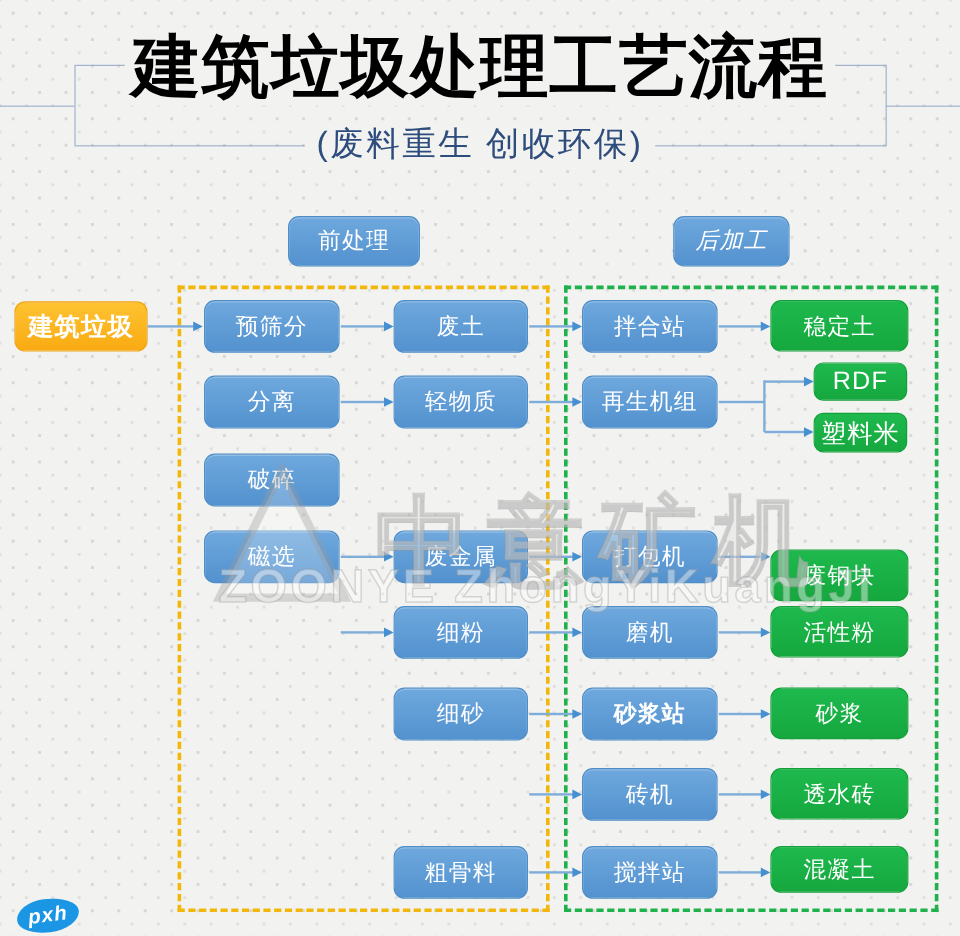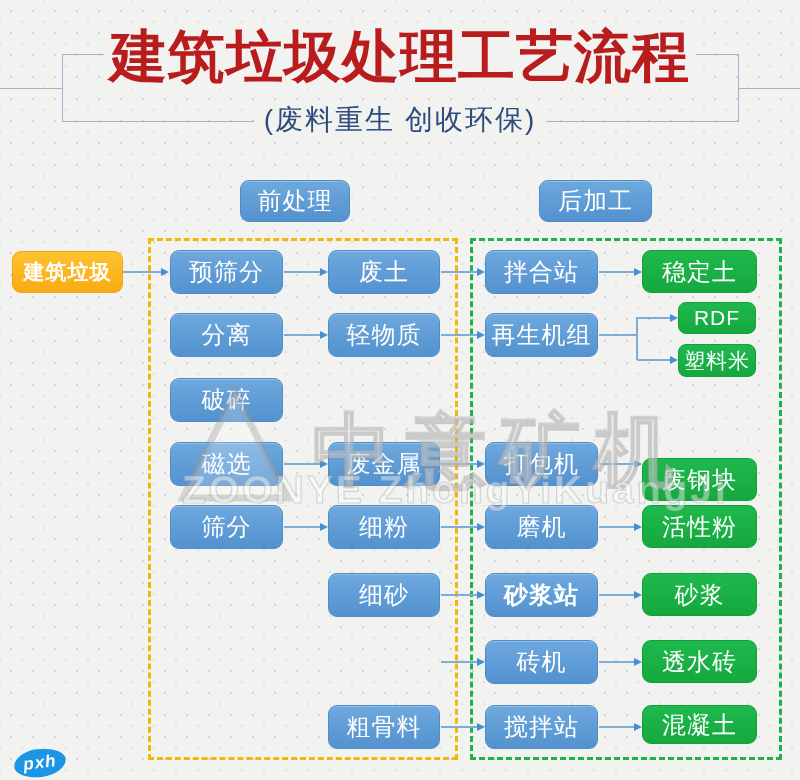--- a/index.html
+++ b/index.html
@@ -11,33 +11,33 @@
       radial-gradient(rgba(190,190,188,.55) 1.1px, transparent 1.4px),
       radial-gradient(rgba(190,190,188,.38) 1.1px, transparent 1.4px);
     background-size:22px 22px,22px 22px;
     background-position:0 0,11px 11px;
   }
   .abs{position:absolute;}
   
   .frame{border:1px solid #a3b2cc;}
   .hline{border-top:1px solid #a3b2cc;height:0;}
   .title{
-    width:800px;text-align:center;color:#b91c1c;font-weight:800;
+    width:800px;text-align:center;color:#000000;font-weight:800;
     font-size:57px;letter-spacing:1px;line-height:80px;height:80px;
   }
   .title span{background:#f2f2f0;padding:0 6px;}
   .subtitle{
     width:800px;text-align:center;color:#2e4d7d;font-weight:500;
     font-size:28px;line-height:40px;height:40px;letter-spacing:2px;
   }
   .subtitle span{background:#f2f2f0;padding:0 10px;margin-top:20px;}
   
   .node{
     display:flex;align-items:center;justify-content:center;
-    color:#fff;font-size:24px;font-weight:500;border-radius:9px;
+    color:#fff;font-size:19px;font-weight:500;border-radius:9px;
     letter-spacing:1px;z-index:2;box-sizing:border-box;
   }
   .blue{background:linear-gradient(#6ea8dd,#5392cf);border:1px solid #4d8dc8;box-shadow:inset 0 1px 0 rgba(255,255,255,.25);}
   .green{background:linear-gradient(#1eb94e,#15a83e);border:1px solid #13a039;}
   .gold{background:linear-gradient(#fec331,#f9aa12);border:1px solid #f1a40e;font-weight:700;}
   .small{font-size:21px;border-radius:8px;}
   
   .region-pre{border:3px dashed #f3b70b;z-index:1;}
   .region-post{border:3px dashed #1fb14c;z-index:1;}
   
@@ -70,21 +70,21 @@
 <div id="stage">
 
   <div class="abs frame" style="left:62px;top:54px;width:675px;height:66px;"></div>
   <div class="abs hline" style="left:0;top:88px;width:62px;"></div>
   <div class="abs hline" style="left:738px;top:88px;width:62px;"></div>
 
   <div class="abs title" style="left:0;top:16px;"><span>建筑垃圾处理工艺流程</span></div>
   <div class="abs subtitle" style="left:0;top:100px;"><span>(废料重生  创收环保)</span></div>
 
   <div class="abs node blue" style="left:240px;top:180px;width:110px;height:42px;">前处理</div>
-  <div class="abs node blue" style="left:539px;top:180px;width:113px;height:42px;">后加工</div>
+  <div class="abs node blue" style="left:561px;top:180px;width:97px;height:42px;font-style:italic;">后加工</div>
 
   <div class="abs region-pre" style="left:148px;top:238px;width:304px;height:516px;"></div>
   <div class="abs region-post" style="left:470px;top:238px;width:306px;height:516px;"></div>
 
   <div class="abs node gold" style="left:12px;top:251px;width:111px;height:42px;font-size:21px;">建筑垃圾</div>
 
   <div class="abs node blue" style="left:170px;top:250px;width:113px;height:44px;">预筛分</div>
   <div class="abs node blue" style="left:328px;top:250px;width:112px;height:44px;">废土</div>
   <div class="abs node blue" style="left:485px;top:250px;width:113px;height:44px;">拌合站</div>
   <div class="abs node green" style="left:642px;top:250px;width:115px;height:43px;">稳定土</div>
@@ -95,21 +95,20 @@
   <div class="abs node green small" style="left:678px;top:344px;width:78px;height:33px;">塑料米</div>
   <div class="abs node green small" style="left:678px;top:302px;width:78px;height:32px;">RDF</div>
 
   <div class="abs node blue" style="left:170px;top:378px;width:113px;height:44px;">破碎</div>
 
   <div class="abs node blue" style="left:170px;top:442px;width:113px;height:44px;">磁选</div>
   <div class="abs node blue" style="left:328px;top:442px;width:112px;height:44px;">废金属</div>
   <div class="abs node blue" style="left:485px;top:442px;width:113px;height:44px;">打包机</div>
   <div class="abs node green" style="left:642px;top:458px;width:115px;height:43px;">废钢块</div>
 
-  <div class="abs node blue" style="left:170px;top:505px;width:113px;height:44px;">筛分</div>
   <div class="abs node blue" style="left:328px;top:505px;width:112px;height:44px;">细粉</div>
   <div class="abs node blue" style="left:485px;top:505px;width:113px;height:44px;">磨机</div>
   <div class="abs node green" style="left:642px;top:505px;width:115px;height:43px;">活性粉</div>
 
   <div class="abs node blue" style="left:328px;top:573px;width:112px;height:44px;">细砂</div>
   <div class="abs node blue" style="left:485px;top:573px;width:113px;height:44px;font-weight:bold;">砂浆站</div>
   <div class="abs node green" style="left:642px;top:573px;width:115px;height:43px;">砂浆</div>
 
   <div class="abs node blue" style="left:485px;top:640px;width:113px;height:44px;">砖机</div>
   <div class="abs node green" style="left:642px;top:640px;width:115px;height:43px;">透水砖</div>

